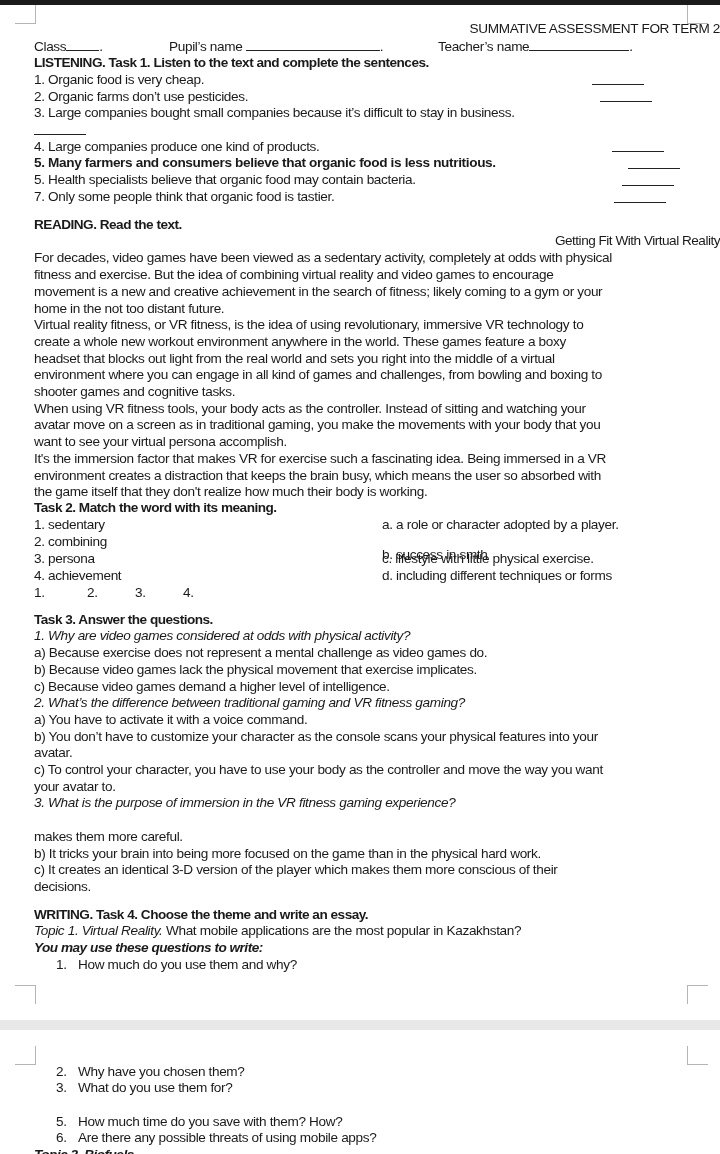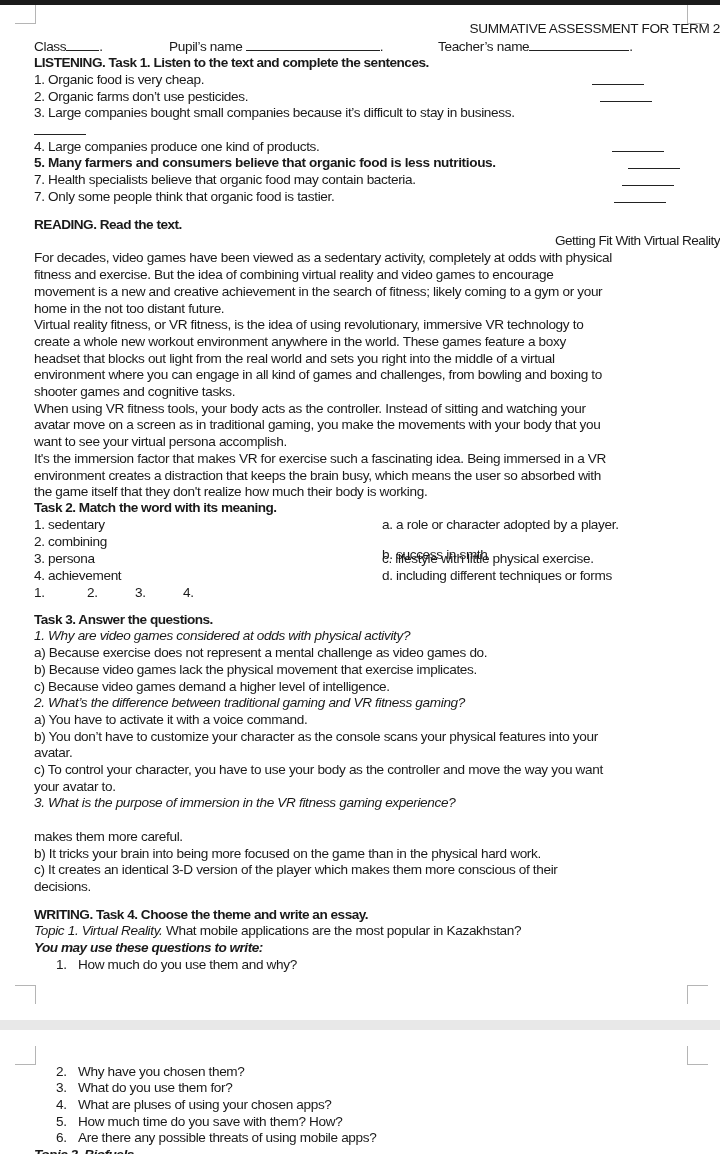--- a/index.html
+++ b/index.html
@@ -55,21 +55,21 @@
   <div class="ln" style="top:67px;">1. Organic food is very cheap.</div>
   <div class="blank" style="left:592px; top:79px;"></div>
   <div class="ln" style="top:84px;">2. Organic farms don’t use pesticides.</div>
   <div class="blank" style="left:600px; top:96px;"></div>
   <div class="ln" style="top:100px;">3. Large companies bought small companies because it’s difficult to stay in business.</div>
   <div class="blank" style="left:34px; top:129px;"></div>
   <div class="ln" style="top:134px;">4. Large companies produce one kind of products.</div>
   <div class="blank" style="left:612px; top:146px;"></div>
   <div class="ln" style="top:150px;font-weight:bold;">5. Many farmers and consumers believe that organic food is less nutritious.</div>
   <div class="blank" style="left:628px; top:163px;"></div>
-  <div class="ln" style="top:167px;">7. Health specialists believe that organic food may contain bacteria.</div>
+  <div class="ln" style="top:167px;">5. Health specialists believe that organic food may contain bacteria.</div>
   <div class="blank" style="left:622px; top:180px;"></div>
   <div class="ln" style="top:184px;">7.  Only some people think that organic food is tastier.</div>
   <div class="blank" style="left:614px; top:197px;"></div>
 
   <div class="ln b" style="top:212px;">READING. Read the text.</div>
   <div class="ln center b" style="top:228px; font-weight:normal;">Getting Fit With Virtual Reality</div>
 
   <div class="ln" style="top:245px;">For decades, video games have been viewed as a sedentary activity, completely at odds with physical</div>
   <div class="ln" style="top:262px;">fitness and exercise. But the idea of combining virtual reality and video games to encourage</div>
   <div class="ln" style="top:279px;">movement is a new and creative achievement in the search of fitness; likely coming to a gym or your</div>
@@ -126,17 +126,16 @@
   <div class="corner c-br"></div>
 </div>
 
 <div class="gap"></div>
 
 <div class="page page2">
   <div class="corner c2-tl"></div>
   <div class="corner c2-tr"></div>
   <div class="ln ind" style="top:34px;"><span class="num">2.</span><span>Why have you chosen them?</span></div>
   <div class="ln ind" style="top:50px;"><span class="num">3.</span><span>What do you use them for?</span></div>
-  <div class="ln ind" style="top:67px;"><span class="num">4.</span><span>What are pluses of using your chosen apps?</span></div>
   <div class="ln ind" style="top:84px;"><span class="num">5.</span><span>How much time do you save with them? How?</span></div>
   <div class="ln ind" style="top:100px;"><span class="num">6.</span><span>Are there any possible threats of using mobile apps?</span></div>
   <div class="ln i b" style="top:117px;">Topic 2. Biofuels</div>
 </div>
 
 </body></html>

